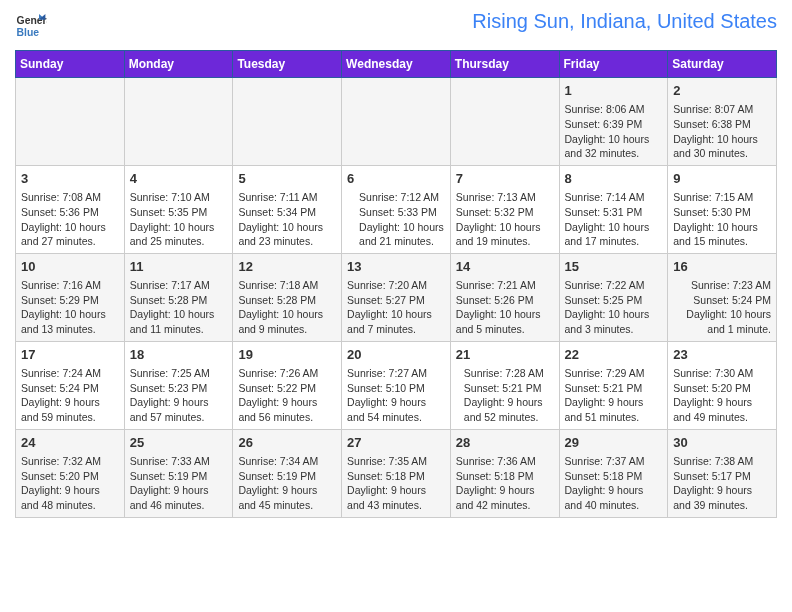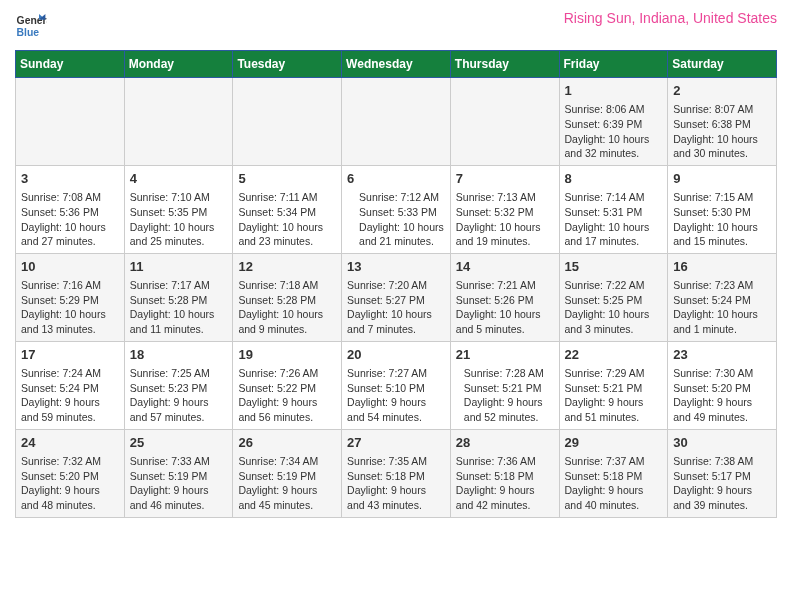--- a/index.html
+++ b/index.html
@@ -27,30 +27,30 @@
     }
     .title-block {
       text-align: right;
     }
     .month-title {
       font-size: 32px;
       font-weight: normal;
       color: #333;
     }
     .location {
-      font-size: 14px;
-      color: #ec4899;
+      font-size: 20px;
+      color: #3b82f6;
     }
     table {
       width: 100%;
       border-collapse: collapse;
       font-size: 11px;
     }
     thead tr th {
-      background-color: #15803d;
+      background-color: #6d28d9;
       color: #fff;
       padding: 6px 4px;
       text-align: left;
       font-size: 12px;
       font-weight: bold;
       border: 1px solid #2a5a9f;
     }
     tbody tr td {
       vertical-align: top;
       padding: 4px 5px;
@@ -222,21 +222,21 @@
         </td>
         <td>
           <span class="day-num">15</span>
           <div class="day-info" style="white-space: pre-line;">Sunrise: 7:22 AM
 Sunset: 5:25 PM
 Daylight: 10 hours
 and 3 minutes.</div>
         </td>
         <td>
           <span class="day-num">16</span>
-          <div class="day-info" style="white-space: pre-line;">Sunrise: 7:23 AM
+          <div class="day-info" style="white-space: pre-line; text-align: right;">Sunrise: 7:23 AM
 Sunset: 5:24 PM
 Daylight: 10 hours
 and 1 minute.</div>
         </td>
       </tr>
       <tr>
         <td>
           <span class="day-num">17</span>
           <div class="day-info" style="white-space: pre-line;">Sunrise: 7:24 AM
 Sunset: 5:24 PM

